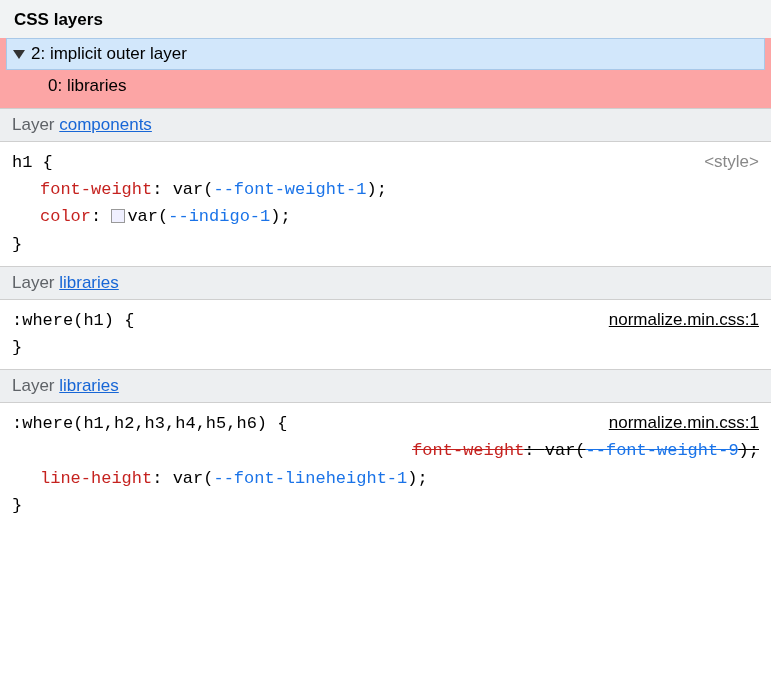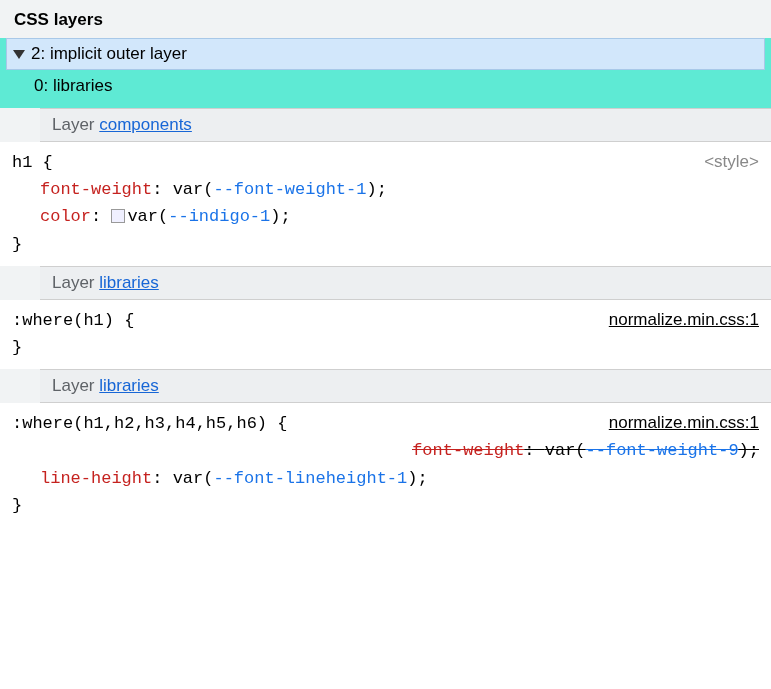--- a/index.html
+++ b/index.html
@@ -1,26 +1,26 @@
 <!DOCTYPE html>
 <html><head>
 <meta charset="utf-8">
 <style>
 * { box-sizing: border-box; margin: 0; padding: 0; }
 body { font-family: -apple-system, BlinkMacSystemFont, "Segoe UI", Helvetica, Arial, sans-serif; font-size: 16px; background: #fff; color: #000; }
 .panel { width: 771px; background: #f1f3f4; }
 .header { padding: 10px 14px 8px; font-weight: 700; font-size: 17px; }
-.tree { background: #5eead4; padding-bottom: 6px; }
+.tree { background: #fca5a5; padding-bottom: 6px; }
 .tree-row { display: flex; align-items: center; height: 32px; font-size: 17px; }
 .tree-row.selected { background: #d2e7fb; border: 1px solid #a8c8e8; margin: 0 6px; }
 .tree-row.selected .arrow { margin-left: 6px; }
 .arrow { display: inline-block; width: 0; height: 0; border-left: 6px solid transparent; border-right: 6px solid transparent; border-top: 9px solid #333; margin-right: 6px; }
-.tree-row.child { padding-left: 34px; }
+.tree-row.child { padding-left: 48px; }
 .tree-label { white-space: pre; }
-.layer-head { background: #edeff1; border-top: 1px solid #cfcfcf; border-bottom: 1px solid #cfcfcf; padding: 6px 12px; font-size: 17px; color: #5f6368; margin-left: 40px; }
+.layer-head { background: #edeff1; border-top: 1px solid #cfcfcf; border-bottom: 1px solid #cfcfcf; padding: 6px 12px; font-size: 17px; color: #5f6368; }
 .layer-head .lbl { color: #5f6368; }
 .layer-head a { color: #1766d6; text-decoration: underline; }
 .rule { background: #fff; padding: 6px 12px 8px; font-family: Menlo, Consolas, "Courier New", monospace; font-size: 17px; line-height: 1.6; }
 .selector-line { display: flex; justify-content: space-between; align-items: baseline; }
 .src { color: #555; font-family: Liberation Sans, sans-serif; }
 .src.link { color: #000; text-decoration: underline; }
 .tag-src { color: #888; }
 .prop { color: #c5221f; }
 .val { color: #000; }
 .varref { color: #1a73e8; }

